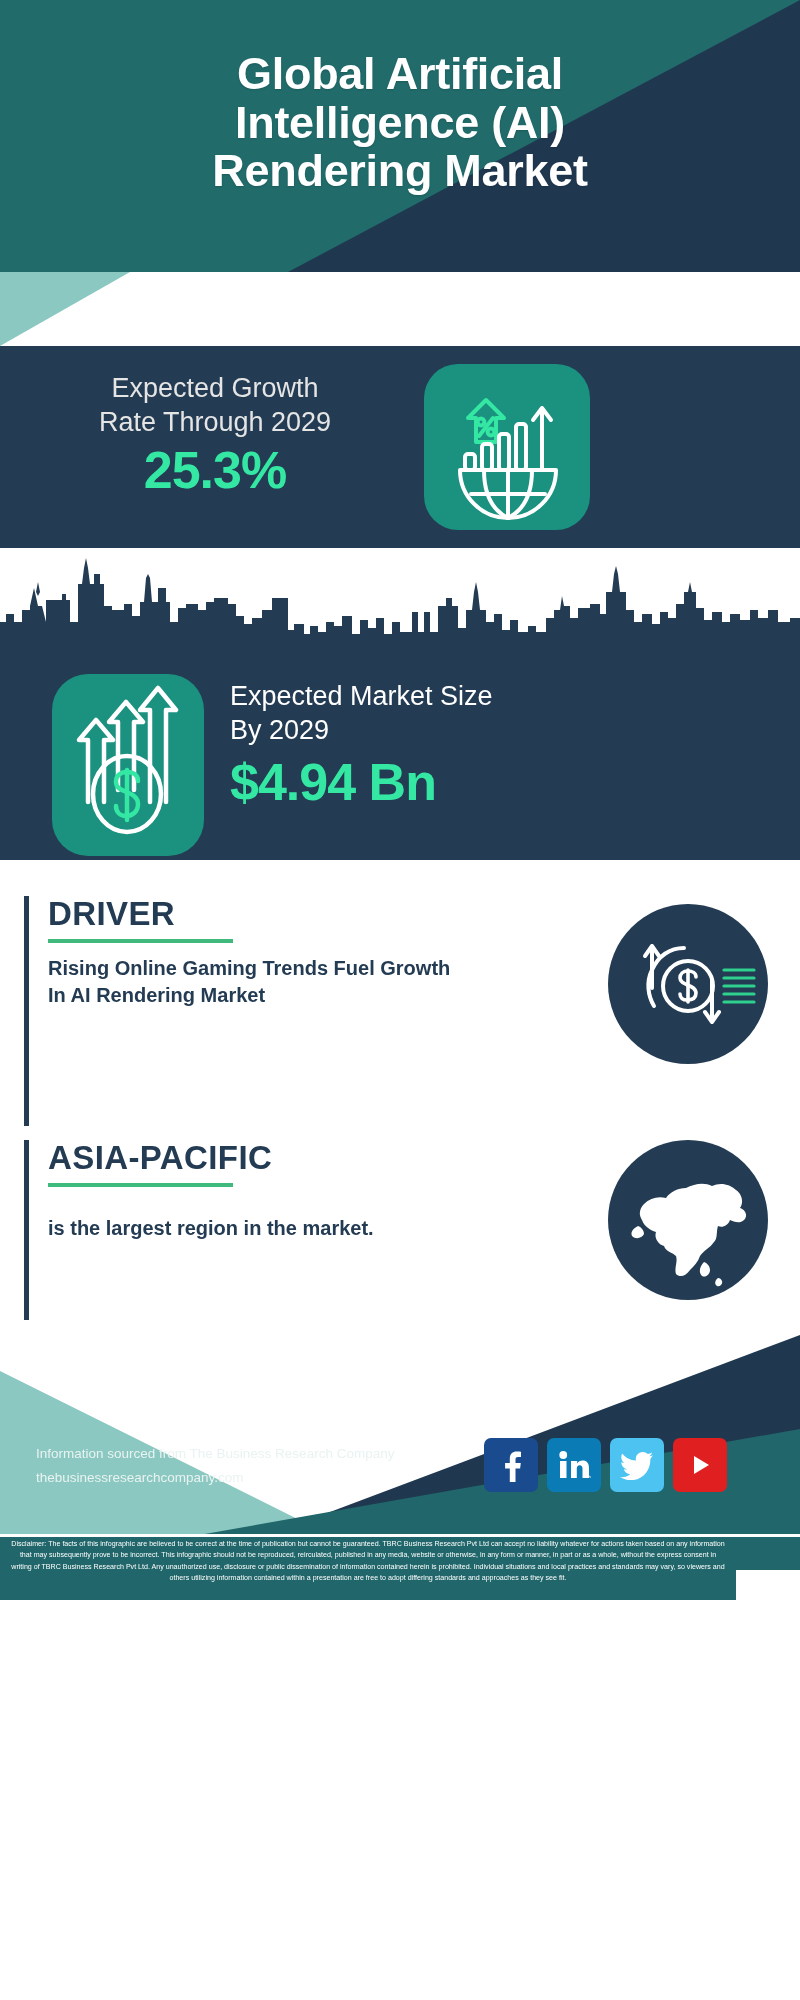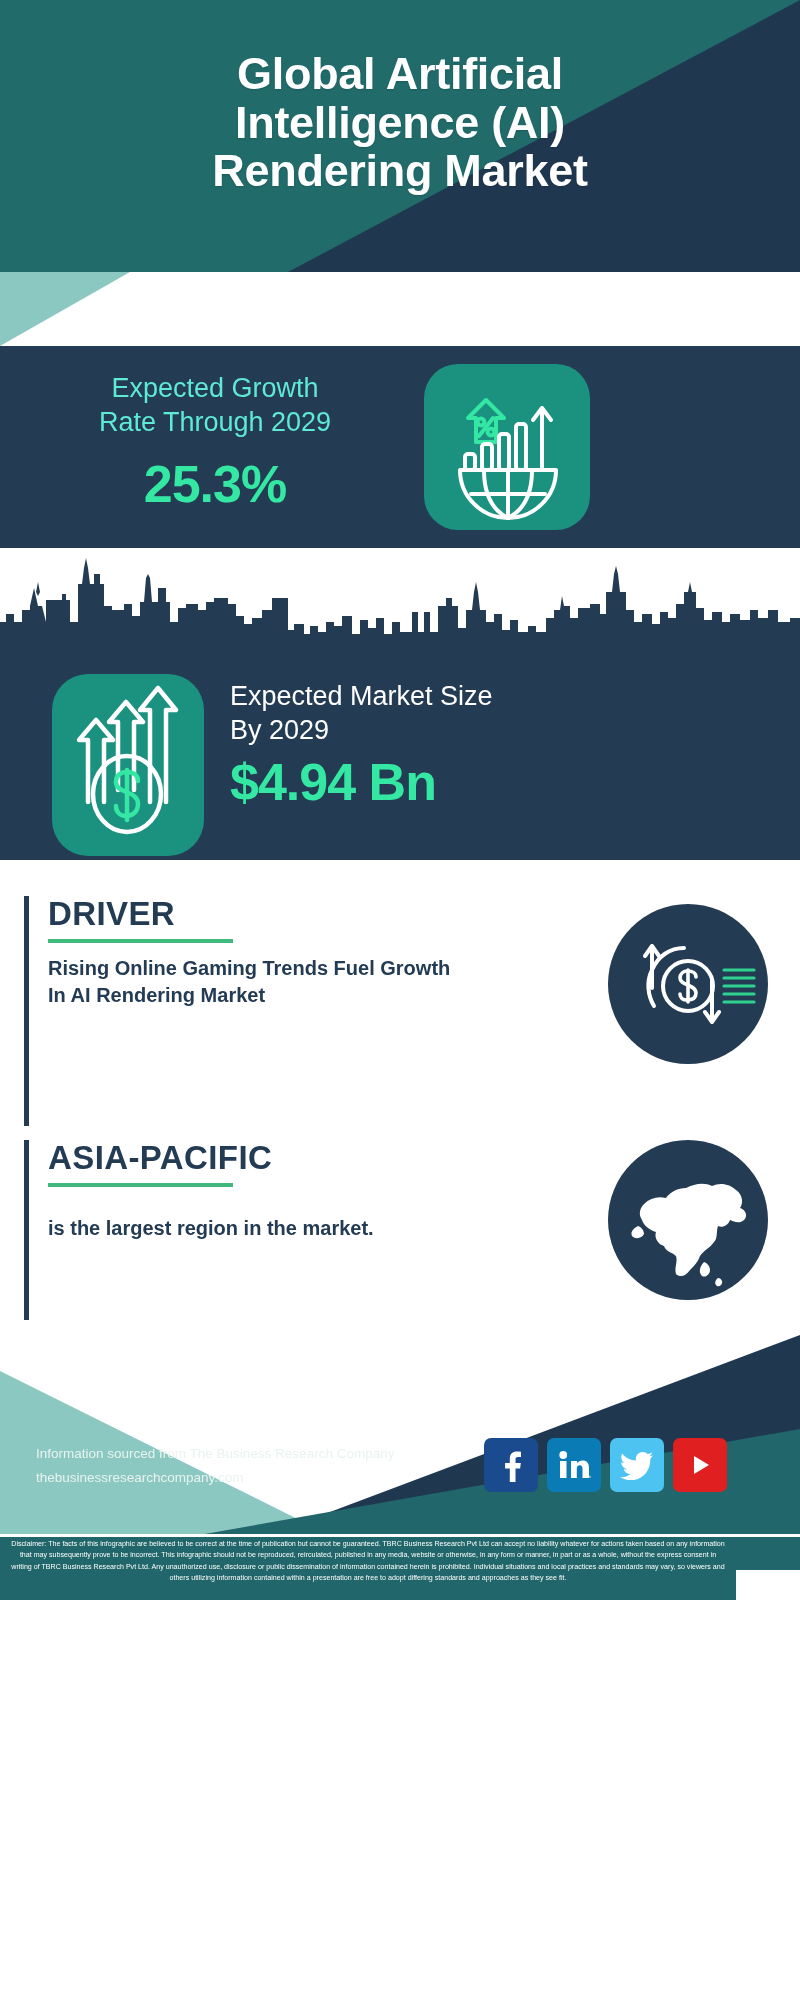--- a/index.html
+++ b/index.html
@@ -16,22 +16,22 @@
       text-shadow:0 1px 2px rgba(0,0,0,.15);padding:0 28px;}
 
   
   .band1{position:absolute;left:0;top:272px;width:800px;height:74px;background:#ffffff;overflow:hidden;}
   .band1 .teal-wedge{position:absolute;left:0;top:0;width:130px;height:74px;background:#8bc8c1;
       clip-path:polygon(0 0,100% 0,0 100%);}
 
   
   .growth{position:absolute;left:0;top:346px;width:800px;height:202px;background:#233b53;}
   .growth .txt{position:absolute;left:30px;top:26px;width:370px;text-align:center;}
-  .growth .label{color:#5eead4;font-size:27px;line-height:1.25;font-weight:normal;}
-  .growth .value{color:#34e8a4;font-size:52px;font-weight:bold;margin-top:14px;letter-spacing:-1px;}
+  .growth .label{color:#e5e5e5;font-size:27px;line-height:1.25;font-weight:normal;}
+  .growth .value{color:#34e8a4;font-size:52px;font-weight:bold;margin-top:0;letter-spacing:-1px;}
   .growth .iconbox{position:absolute;left:424px;top:18px;width:166px;height:166px;
       background:#1b9180;border-radius:34px;}
 
   
   .mid{position:absolute;left:0;top:548px;width:800px;height:312px;background:#233b53;overflow:hidden;}
   .skyline{position:absolute;left:0;top:0;width:800px;height:110px;background:#ffffff;}
   .skyline svg{display:block;width:800px;height:110px;}
   .mid .iconbox{position:absolute;left:52px;top:126px;width:152px;height:182px;
       background:#1b9180;border-radius:36px;}
   .mid .txt{position:absolute;left:230px;top:132px;width:360px;}

